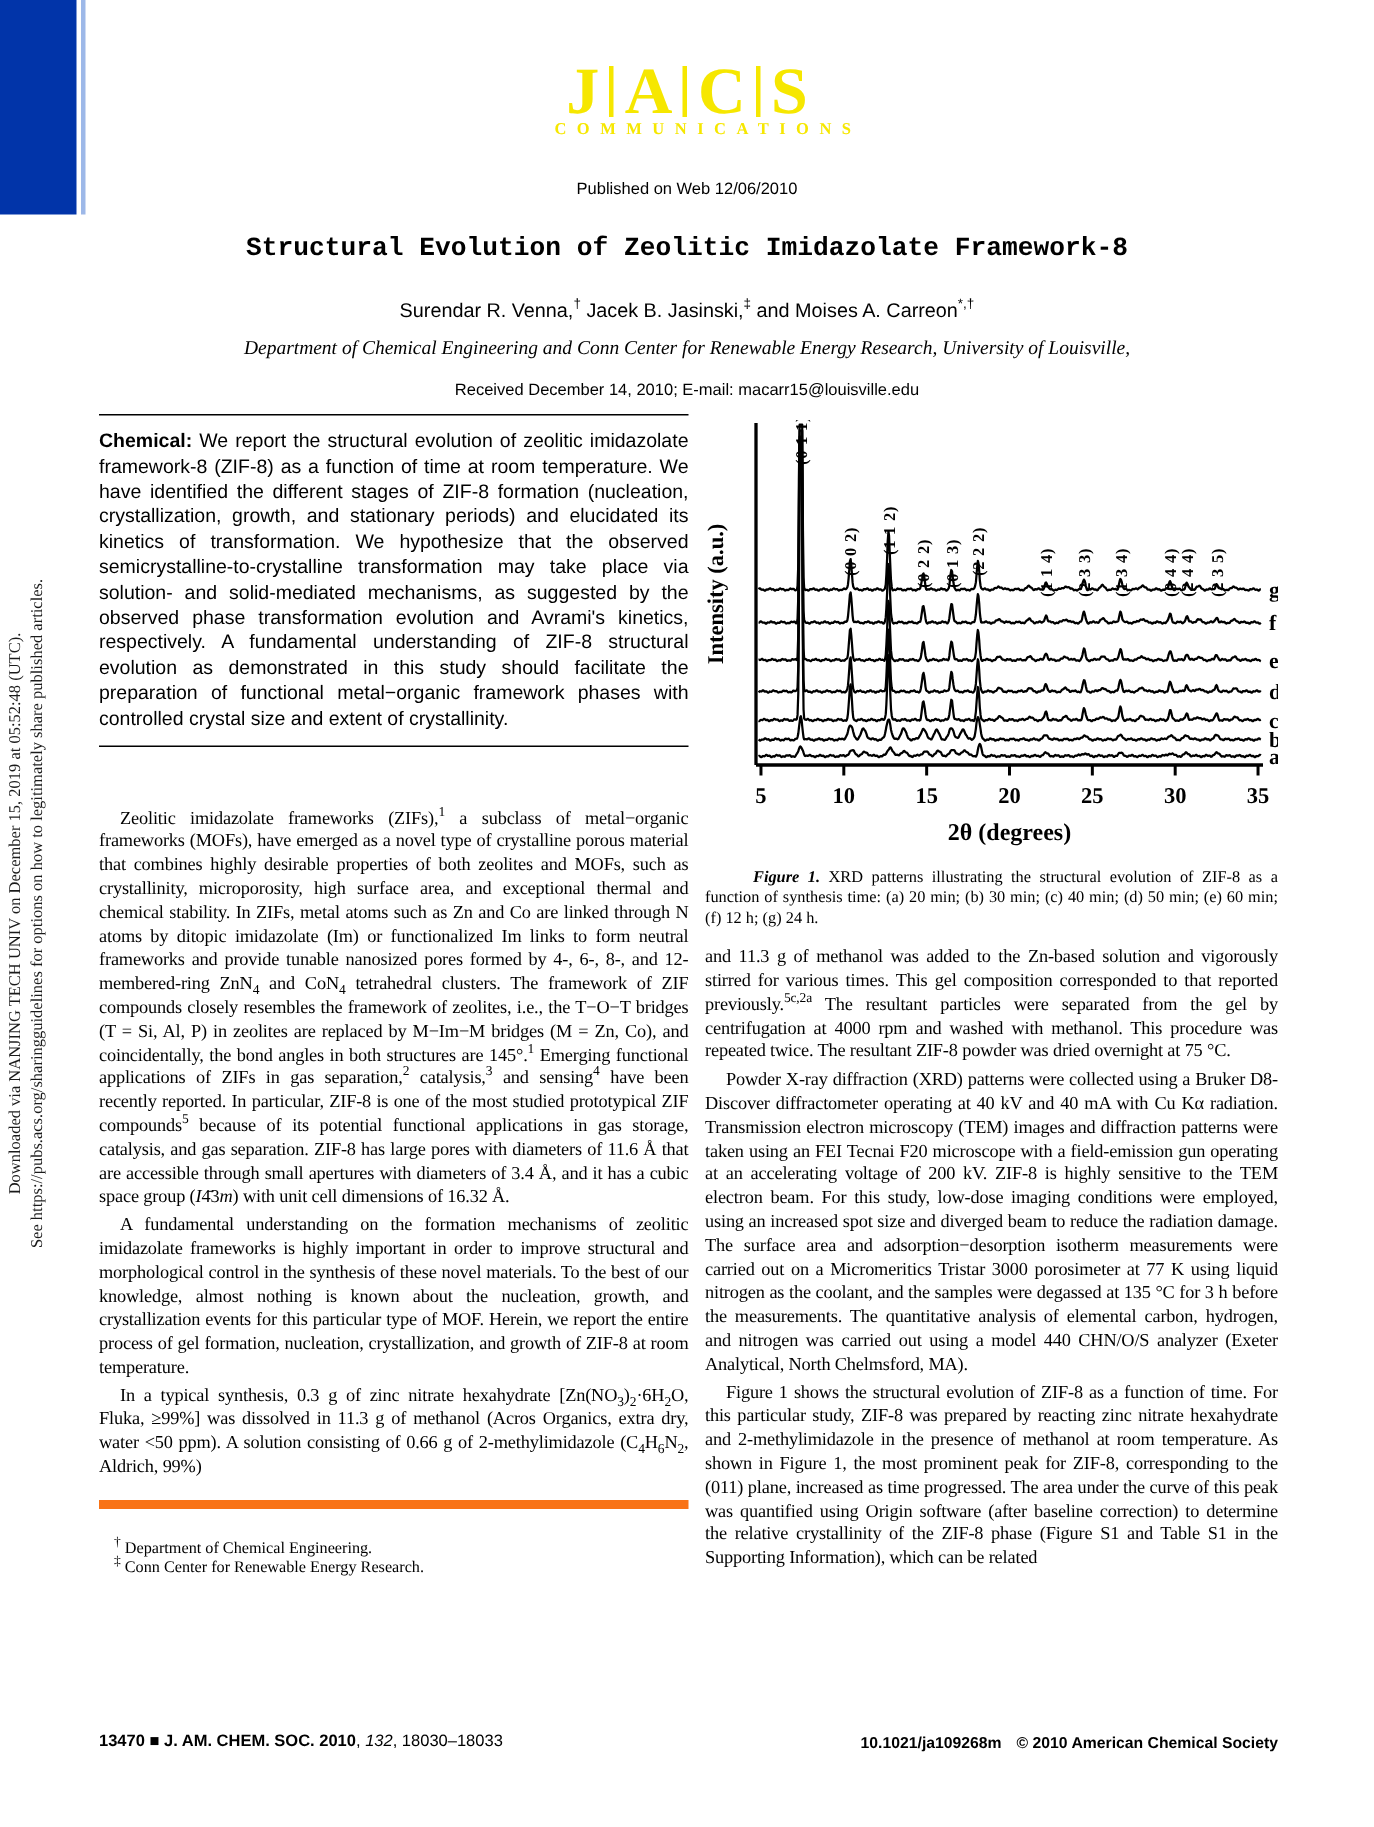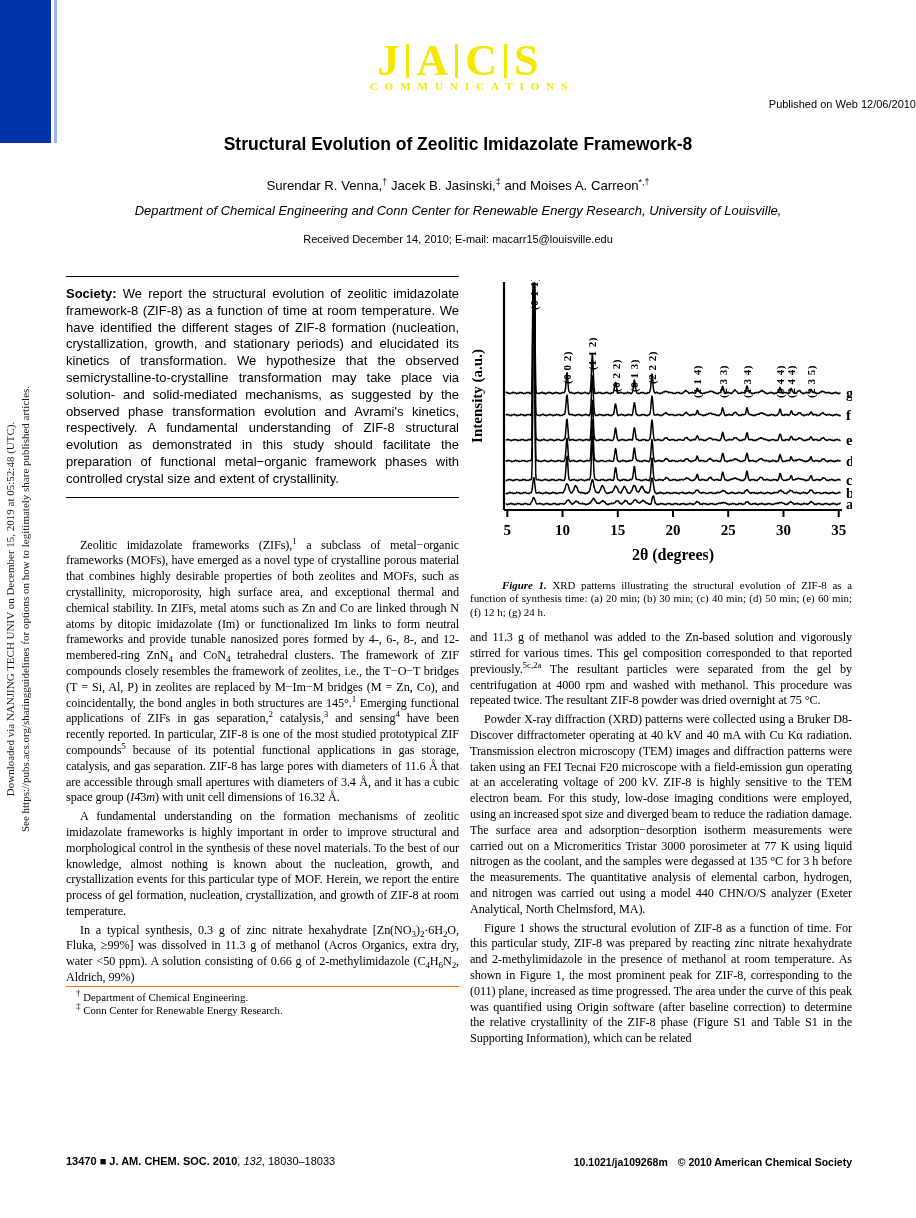--- a/index.html
+++ b/index.html
@@ -13,40 +13,40 @@
            transform-origin:0 0;transform:rotate(-90deg) translateX(-1218px);
            text-align:center;font-size:11px;line-height:15px;color:#1a1a1a;
            font-family:"Liberation Serif",serif;}
   
   #header{position:absolute;left:0;top:38px;width:100%;text-align:center;}
   .logo-row{display:flex;justify-content:center;align-items:center;gap:7px;height:46px;}
   .logo-letter{font-family:"Liberation Serif",serif;font-weight:bold;font-size:44px;line-height:44px;}
   .logo-bar{width:3px;height:34px;display:inline-block;}
   .logo-sub{font-family:"Liberation Serif",serif;font-weight:bold;font-size:11px;
             letter-spacing:7px;margin-top:-4px;padding-left:72px;}
-  .published{font-family:"Liberation Sans",sans-serif;font-size:11px;margin-top:6px;text-align:right;}
-  .title{font-family:Liberation Sans, sans-serif;font-weight:bold;font-size:17.5px;margin-top:24px;}
+  .published{font-family:"Liberation Sans",sans-serif;font-size:11px;margin-top:28px;}
+  .title{font-family:Liberation Mono, monospace;font-weight:bold;font-size:17.5px;margin-top:24px;}
   .authors{font-family:"Liberation Sans",sans-serif;font-size:13.2px;margin-top:23px;}
-  .affil{font-family:Liberation Sans, sans-serif;font-style:italic;font-size:13px;line-height:16.5px;margin-top:10px;}
+  .affil{font-family:Liberation Serif, serif;font-style:italic;font-size:13px;line-height:16.5px;margin-top:10px;}
   .received{font-family:"Liberation Sans",sans-serif;font-size:11px;margin-top:13px;}
   
   #col-left{position:absolute;left:66px;top:276px;width:393px;}
   #col-right{position:absolute;left:470px;top:280px;width:382px;}
   .abstract-box{border-top:1.5px solid #000;border-bottom:1.5px solid #000;
     padding:9px 0 9px 0;font-family:"Liberation Sans",sans-serif;font-size:13px;
     line-height:16.8px;text-align:justify;}
   .abstract-label{font-weight:bold;}
   .body-par{font-size:12.2px;line-height:15.8px;text-align:justify;margin:0 0 0 0;
             padding-top:3px;text-indent:14px;letter-spacing:-0.1px;}
   .body-par.no-indent{text-indent:0;}
   .body-par:first-child{padding-top:0;}
   #left-pars{margin-top:40px;}
   sup{font-size:9px;line-height:0;}
   sub{font-size:9px;line-height:0;}
-  .footnote-block{border-top:1px solid #f97316;padding-top:4px;}
+  .footnote-block{margin-top:14px;border-top:6px solid #f97316;padding-top:20px;}
   .footnote-item{font-size:10.8px;line-height:13px;padding-left:10px;}
   
   #figure1 svg{display:block;}
   .tick-label{font-family:"Liberation Serif",serif;font-weight:bold;font-size:15px;}
   .axis-label{font-family:"Liberation Serif",serif;font-weight:bold;font-size:16px;}
   .axis-label-y{font-family:"Liberation Serif",serif;font-weight:bold;font-size:15px;}
   .peak-label{font-family:"Liberation Serif",serif;font-weight:bold;font-size:11px;letter-spacing:0.5px;}
   .series-letter{font-family:"Liberation Serif",serif;font-weight:bold;font-size:14.5px;}
   .fig-caption{font-size:10.9px;line-height:13.4px;text-align:justify;margin-top:7px;}
   .fig-caption .cap-label{font-weight:bold;font-style:italic;margin-left:32px;}
@@ -86,21 +86,21 @@
     <div class="title">Structural Evolution of Zeolitic Imidazolate Framework-8</div>
     <div class="authors">Surendar R. Venna,<sup>†</sup> Jacek B. Jasinski,<sup>‡</sup> and Moises A. Carreon<sup>*,†</sup></div>
     <div class="affil">
       <div>Department of Chemical Engineering and Conn Center for Renewable Energy Research, University of Louisville,</div>
     </div>
     <div class="received">Received December 14, 2010; E-mail: macarr15@louisville.edu</div>
   </div>
 
   <div id="col-left">
     <div class="abstract-box">
-      <span class="abstract-label">Society:</span>
+      <span class="abstract-label">Chemical:</span>
       <span>We report the structural evolution of zeolitic imidazolate framework-8 (ZIF-8) as a function of time at room temperature. We have identified the different stages of ZIF-8 formation (nucleation, crystallization, growth, and stationary periods) and elucidated its kinetics of transformation. We hypothesize that the observed semicrystalline-to-crystalline transformation may take place via solution- and solid-mediated mechanisms, as suggested by the observed phase transformation evolution and Avrami's kinetics, respectively. A fundamental understanding of ZIF-8 structural evolution as demonstrated in this study should facilitate the preparation of functional metal−organic framework phases with controlled crystal size and extent of crystallinity.</span>
     </div>
     <div id="left-pars">
         <p class="body-par">Zeolitic imidazolate frameworks (ZIFs),<sup>1</sup> a subclass of metal−organic frameworks (MOFs), have emerged as a novel type of crystalline porous material that combines highly desirable properties of both zeolites and MOFs, such as crystallinity, microporosity, high surface area, and exceptional thermal and chemical stability. In ZIFs, metal atoms such as Zn and Co are linked through N atoms by ditopic imidazolate (Im) or functionalized Im links to form neutral frameworks and provide tunable nanosized pores formed by 4-, 6-, 8-, and 12-membered-ring ZnN<sub>4</sub> and CoN<sub>4</sub> tetrahedral clusters. The framework of ZIF compounds closely resembles the framework of zeolites, i.e., the T−O−T bridges (T = Si, Al, P) in zeolites are replaced by M−Im−M bridges (M = Zn, Co), and coincidentally, the bond angles in both structures are 145°.<sup>1</sup> Emerging functional applications of ZIFs in gas separation,<sup>2</sup> catalysis,<sup>3</sup> and sensing<sup>4</sup> have been recently reported. In particular, ZIF-8 is one of the most studied prototypical ZIF compounds<sup>5</sup> because of its potential functional applications in gas storage, catalysis, and gas separation. ZIF-8 has large pores with diameters of 11.6 Å that are accessible through small apertures with diameters of 3.4 Å, and it has a cubic space group (<i>I</i>4̄3<i>m</i>) with unit cell dimensions of 16.32 Å.</p>
         <p class="body-par">A fundamental understanding on the formation mechanisms of zeolitic imidazolate frameworks is highly important in order to improve structural and morphological control in the synthesis of these novel materials. To the best of our knowledge, almost nothing is known about the nucleation, growth, and crystallization events for this particular type of MOF. Herein, we report the entire process of gel formation, nucleation, crystallization, and growth of ZIF-8 at room temperature.</p>
         <p class="body-par">In a typical synthesis, 0.3 g of zinc nitrate hexahydrate [Zn(NO<sub>3</sub>)<sub>2</sub>·6H<sub>2</sub>O, Fluka, ≥99%] was dissolved in 11.3 g of methanol (Acros Organics, extra dry, water &lt;50 ppm). A solution consisting of 0.66 g of 2-methylimidazole (C<sub>4</sub>H<sub>6</sub>N<sub>2</sub>, Aldrich, 99%)</p>
       </div>
     <div class="footnote-block">
         <div class="footnote-item"><sup>†</sup> Department of Chemical Engineering.</div>
         <div class="footnote-item"><sup>‡</sup> Conn Center for Renewable Energy Research.</div>

